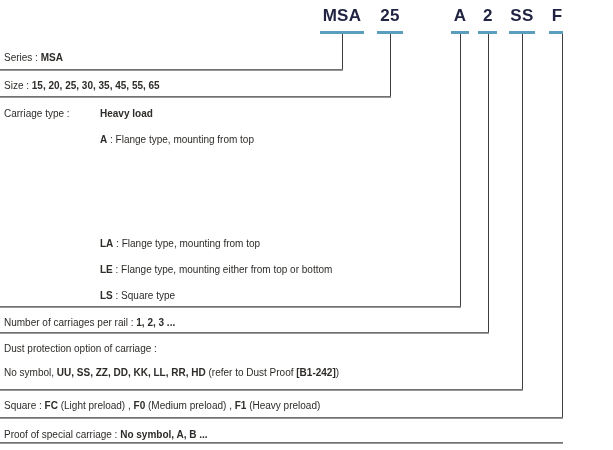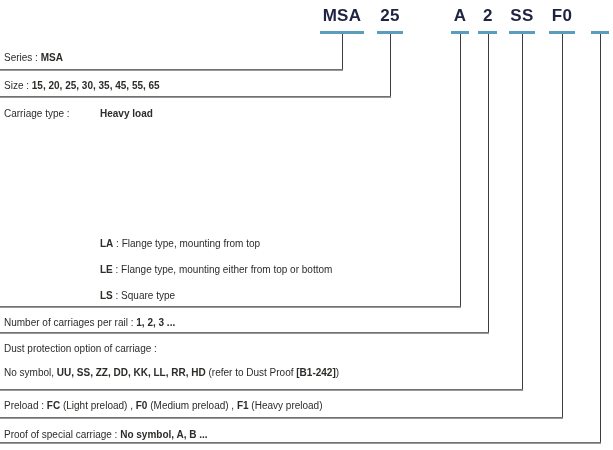--- a/index.html
+++ b/index.html
@@ -1,18 +1,18 @@
 <!DOCTYPE html>
 <html style="--accent: #5b9dbc; --text-color: #2e2c29; --code-color: #1f2240; --line-dark: #3d3d3d;"><head>
 <meta charset="utf-8">
 <style>
   html,body{margin:0;padding:0;background:#ffffff;}
   .canvas{
     position:relative;
-    width:613px;height:450px;
+    width:563px;height:450px;
     background:#ffffff;
     font-family:"Liberation Sans","DejaVu Sans",sans-serif;
     overflow:hidden;
   }
   .code-label{
     position:absolute;
     top:6px;
     transform:translateX(-50%);
     font-size:17px;
     font-weight:700;
@@ -79,23 +79,24 @@
   <div class="sep" style="left:0;top:332px;width:489px"></div>
   <div class="sep" style="left:0;top:389px;width:523px"></div>
   <div class="sep" style="left:0;top:417px;width:563px"></div>
   <div class="sep" style="left:0;top:442px;width:601px"></div>
 
   <div class="row" style="left:4px;top:49px"><span>Series : </span><b>MSA</b></div>
   <div class="row" style="left:4px;top:77px"><span>Size : </span><b>15, 20, 25, 30, 35, 45, 55, 65</b></div>
 
   <div class="row" style="left:4px;top:105px"><span>Carriage type :</span></div>
   <div class="row" style="left:100px;top:105px"><b>Heavy load</b></div>
+  <div class="row" style="left:100px;top:131px"><b>A</b><span> : Flange type, mounting from top</span></div>
   <div class="row" style="left:100px;top:235px"><b>LA</b><span> : Flange type, mounting from top</span></div>
   <div class="row" style="left:100px;top:261px"><b>LE</b><span> : Flange type, mounting either from top or bottom</span></div>
   <div class="row" style="left:100px;top:287px"><b>LS</b><span> : Square type</span></div>
 
   <div class="row" style="left:4px;top:314px"><span>Number of carriages per rail : </span><b>1, 2, 3 ...</b></div>
   <div class="row" style="left:4px;top:340px"><span>Dust protection option of carriage :</span></div>
   <div class="row" style="left:4px;top:364px"><span>No symbol, </span><b>UU, SS, ZZ, DD, KK, LL, RR, HD</b><span>  (refer to Dust Proof </span><b>[B1-242]</b><span>)</span></div>
-  <div class="row" style="left:4px;top:397px"><span>Preload : </span><b>FC</b><span> (Light preload) , </span><b>F0</b><span> (Medium preload) , </span><b>F1</b><span> (Heavy preload)</span></div>
+  <div class="row" style="left:4px;top:397px"><span>Square : </span><b>FC</b><span> (Light preload) , </span><b>F0</b><span> (Medium preload) , </span><b>F1</b><span> (Heavy preload)</span></div>
   <div class="row" style="left:4px;top:426px"><span>Proof of special carriage : </span><b>No symbol, A, B ...</b></div>
 
 </div>
 
 </body></html>

